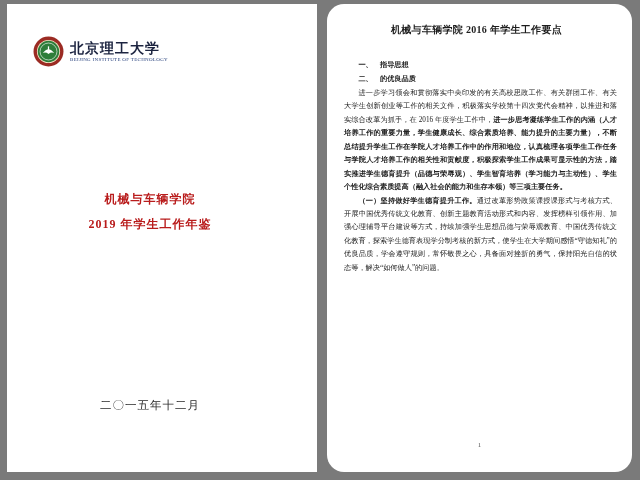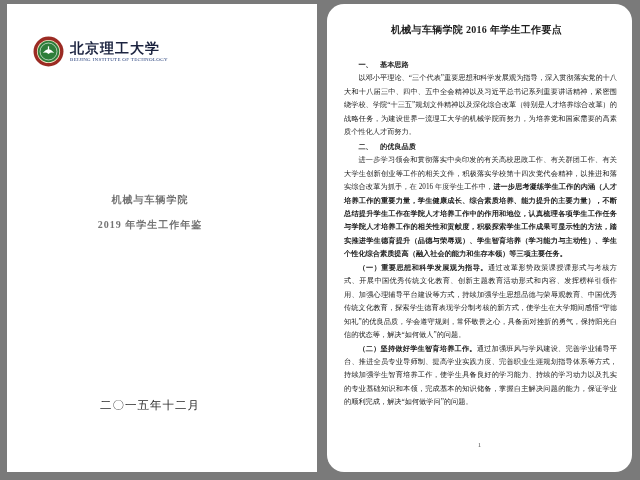--- a/index.html
+++ b/index.html
@@ -28,21 +28,21 @@
     font-size: 14px; font-weight: bold; letter-spacing: 1px;
     color: #1c2440; line-height: 15px;
   }
   .logo-en {
     font-size: 5px; letter-spacing: 0.3px;
     color: #27407c; line-height: 7px; white-space: nowrap;
   }
   .cover-title {
     position: absolute; top: 183px; left: 0; right: 24px;
     text-align: center;
-    font-size: 10px; font-weight: bold; color: #737373;
+    font-size: 12px; font-weight: bold; color: #b91c1c;
     line-height: 25px; letter-spacing: 1px;
   }
   .cover-date {
     position: absolute; top: 394px; left: 0; right: 24px;
     text-align: center;
     font-size: 11.5px; color: #2a2a2a; letter-spacing: 1px;
   }
 
   
   .doc-title {
@@ -87,21 +87,19 @@
   <div class="cover-title">
     <div>机械与车辆学院</div>
     <div>2019 年学生工作年鉴</div>
   </div>
   <div class="cover-date">二〇一五年十二月</div>
 </div>
 
 <div class="page page-right" style="background: rgb(255, 255, 255);">
   <div class="doc-title">机械与车辆学院 2016 年学生工作要点</div>
   <div class="doc-body">
-      <p class="sec-heading"><span class="run bold">一、　基本思路</span></p>
-      <p class="sec-para"><span class="run">以邓小平理论、“三个代表”重要思想和科学发展观为指导，深入贯彻落实党的十八大和十八届三中、四中、五中全会精神以及习近平总书记系列重要讲话精神，紧密围绕学校、学院“十三五”规划文件精神以及深化综合改革（特别是人才培养综合改革）的战略任务，为建设世界一流理工大学的机械学院而努力，为培养党和国家需要的高素质个性化人才而努力。</span></p>
+      <p class="sec-heading"><span class="run bold">一、　指导思想</span></p>
       <p class="sec-heading"><span class="run bold">二、　的优良品质</span></p>
       <p class="sec-para"><span class="run">进一步学习领会和贯彻落实中央印发的有关高校思政工作、有关群团工作、有关大学生创新创业等工作的相关文件，积极落实学校第十四次党代会精神，以推进和落实综合改革为抓手，在 2016 年度学生工作中，</span><span class="run bold">进一步思考凝练学生工作的内涵（人才培养工作的重要力量，学生健康成长、综合素质培养、能力提升的主要力量），不断总结提升学生工作在学院人才培养工作中的作用和地位，认真梳理各项学生工作任务与学院人才培养工作的相关性和贡献度，积极探索学生工作成果可显示性的方法，踏实推进学生德育提升（品德与荣辱观）、学生智育培养（学习能力与主动性）、学生个性化综合素质提高（融入社会的能力和生存本领）等三项主要任务。</span></p>
-      <p class="sec-para"><span class="run bold">（一）重要思想和科学发展观为指导。</span><span class="run">通过改革形势政策课授课形式与考核方式、开展中国优秀传统文化教育、创新主题教育活动形式和内容、发挥榜样引领作用、加强心理辅导平台建设等方式，持续加强学生思想品德与荣辱观教育、中国优秀传统文化教育，探索学生德育表现学分制考核的新方式，使学生在大学期间感悟“守德知礼”的优良品质，学会遵守规则，常怀敬畏之心，具备面对挫折的勇气，保持阳光自信的状态等，解决“如何做人”的问题。</span></p>
-      <p class="sec-para"><span class="run bold">（二）坚持做好学生智育培养工作。</span><span class="run">通过加强班风与学风建设、完善学业辅导平台、推进全员专业导师制、提高学业实践力度、完善职业生涯规划指导体系等方式，持续加强学生智育培养工作，使学生具备良好的学习能力、持续的学习动力以及扎实的专业基础知识和本领，完成基本的知识储备，掌握自主解决问题的能力，保证学业的顺利完成，解决“如何做学问”的问题。</span></p>
+      <p class="sec-para"><span class="run bold">（一）坚持做好学生德育提升工作。</span><span class="run">通过改革形势政策课授课形式与考核方式、开展中国优秀传统文化教育、创新主题教育活动形式和内容、发挥榜样引领作用、加强心理辅导平台建设等方式，持续加强学生思想品德与荣辱观教育、中国优秀传统文化教育，探索学生德育表现学分制考核的新方式，使学生在大学期间感悟“守德知礼”的优良品质，学会遵守规则，常怀敬畏之心，具备面对挫折的勇气，保持阳光自信的状态等，解决“如何做人”的问题。</span></p>
     </div>
   <div class="page-number">1</div>
 </div>
 
 </body></html>

